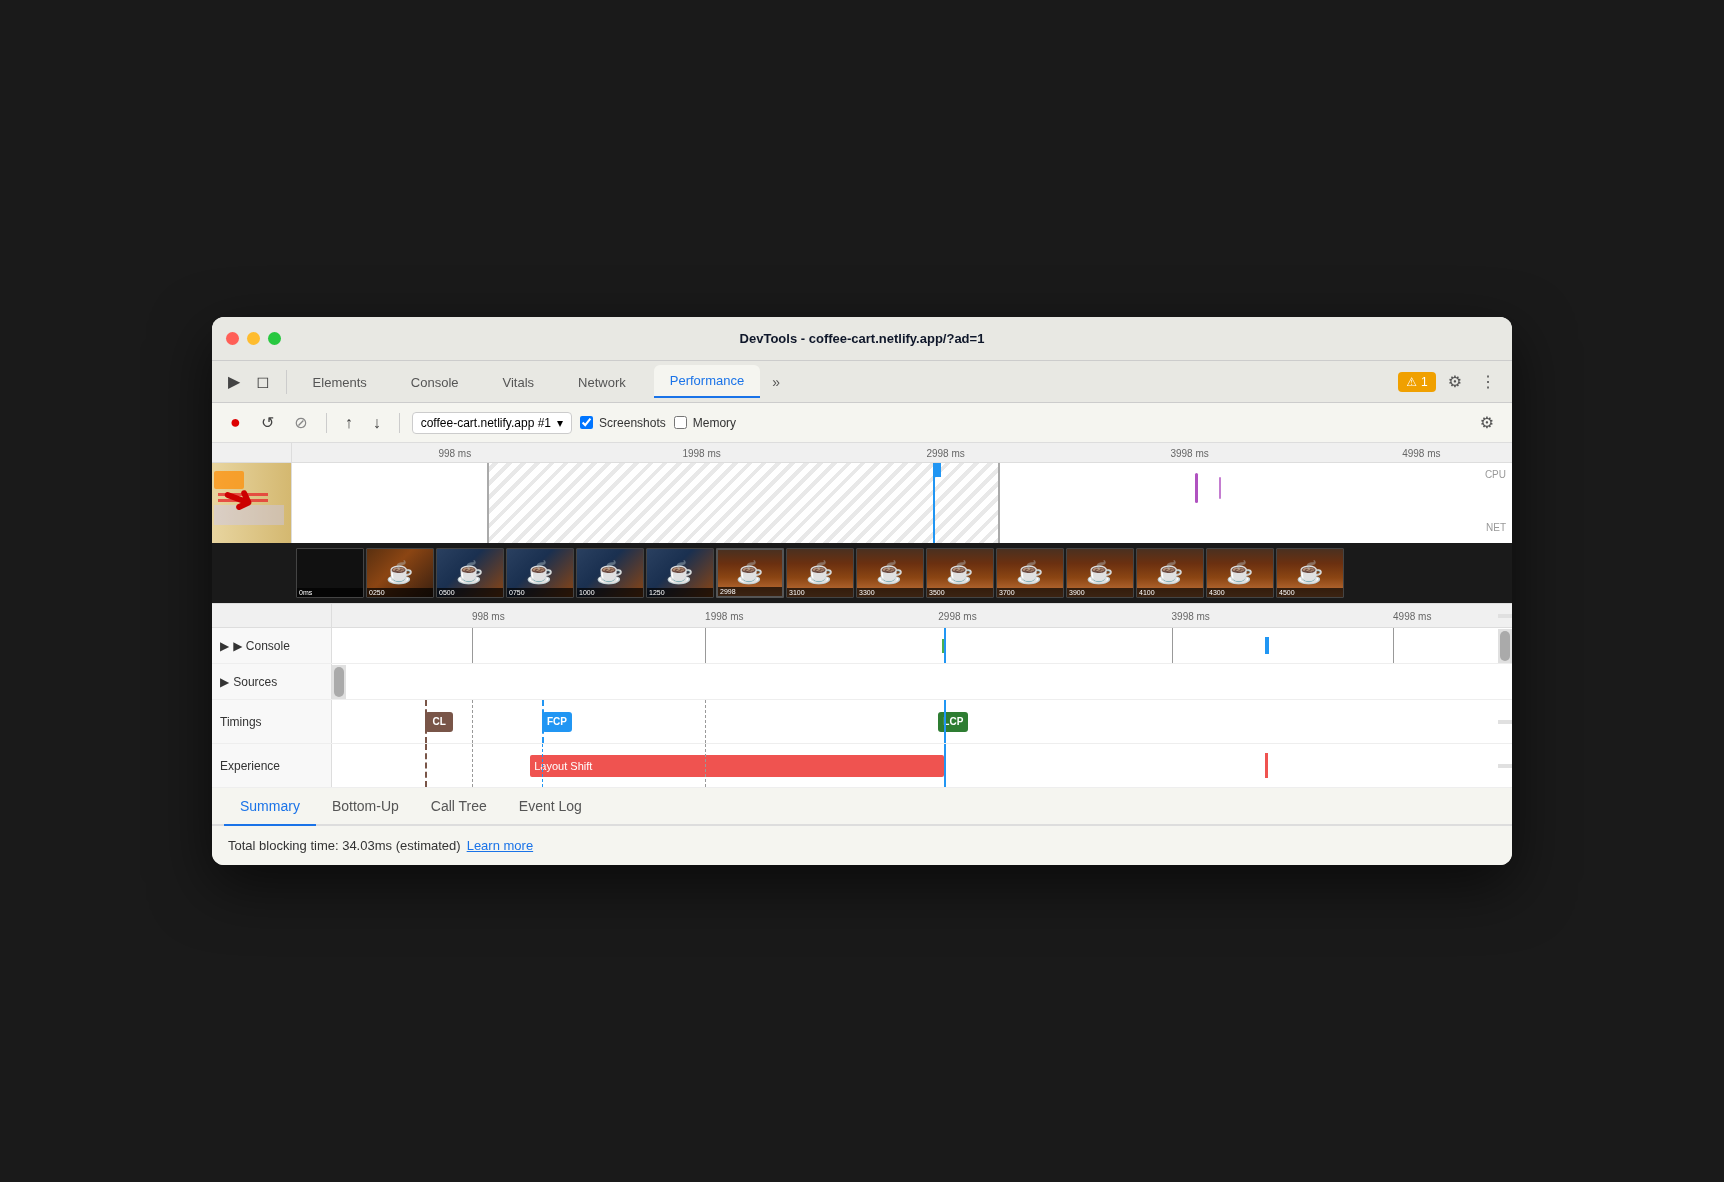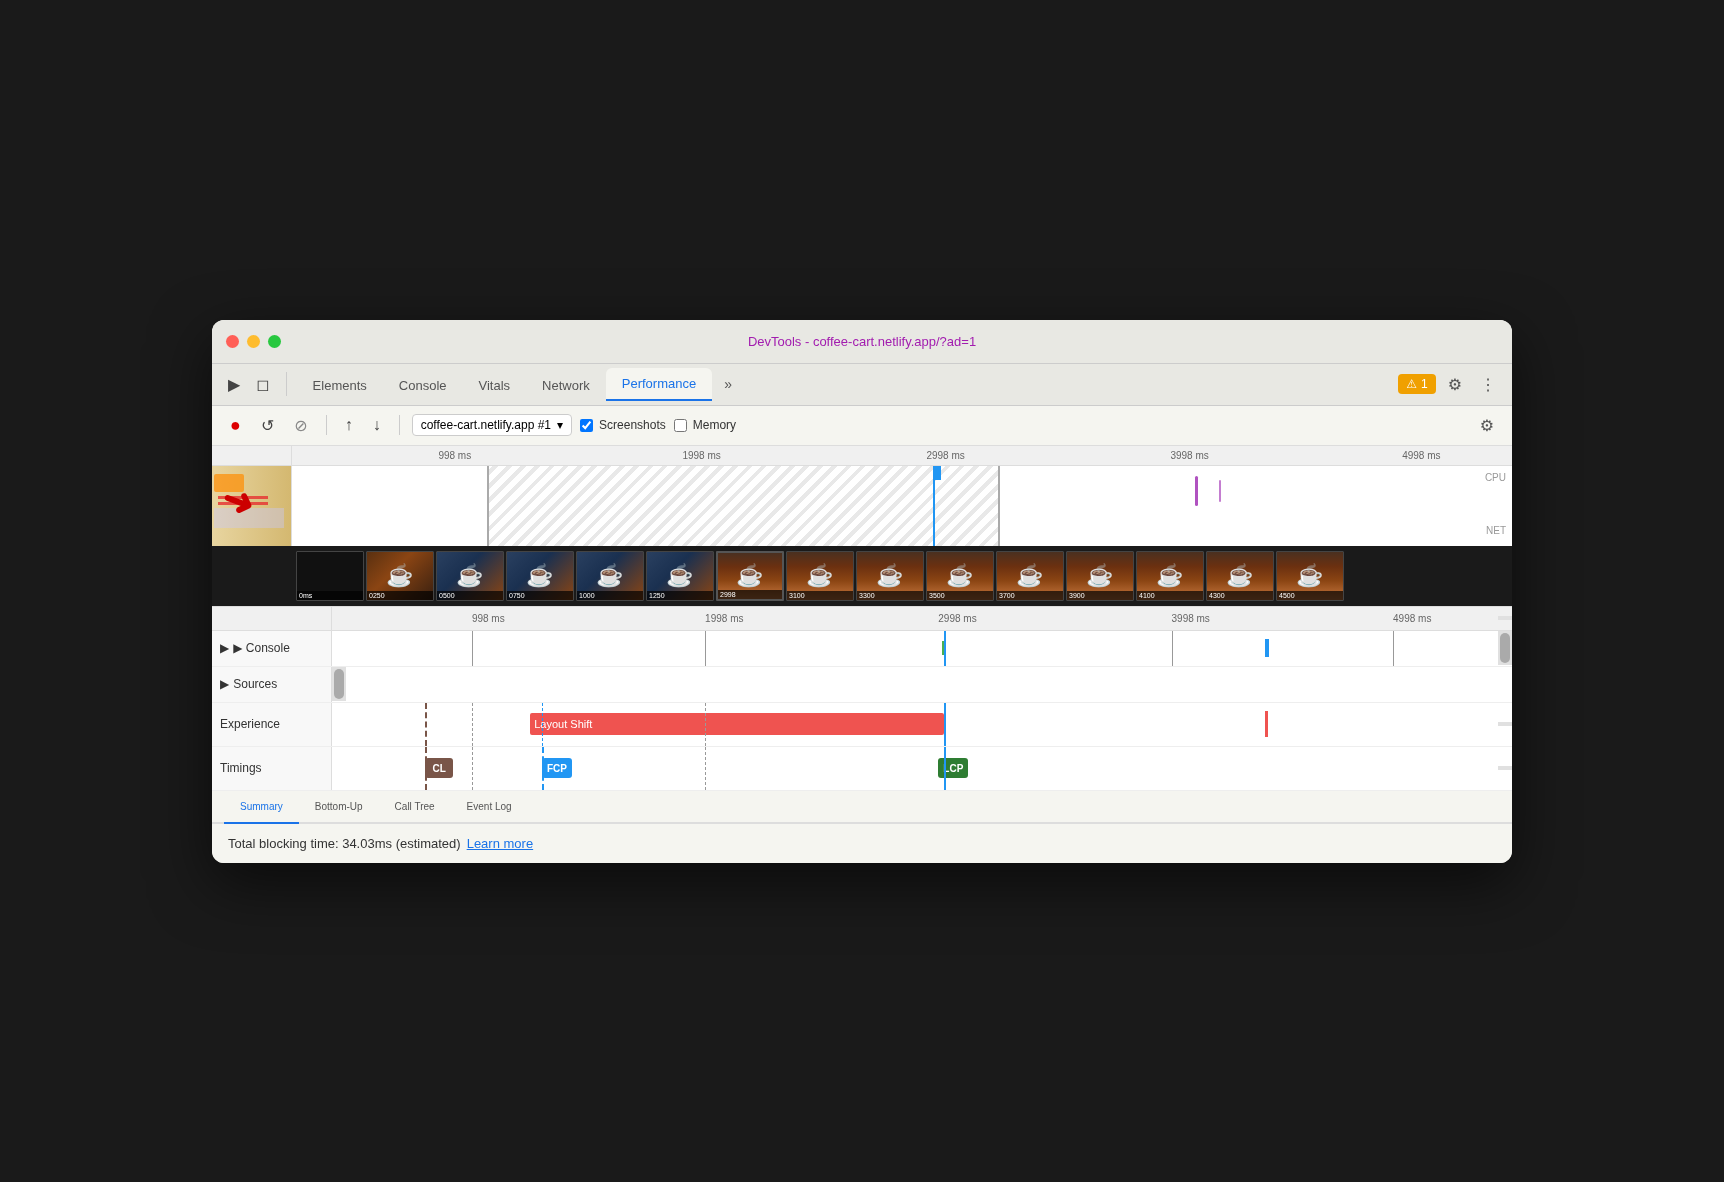--- a/index.html
+++ b/index.html
@@ -33,22 +33,22 @@
       display: flex;
       gap: 8px;
       align-items: center;
     }
     .tl { width: 13px; height: 13px; border-radius: 50%; }
     .tl-red { background: #ff5f57; }
     .tl-yellow { background: #febc2e; }
     .tl-green { background: #28c840; }
     .title-text {
       font-size: 13px;
-      font-weight: 400;
-      color: #a21caf;
+      font-weight: 700;
+      color: #0f172a;
     }
     
     .toolbar {
       background: #e8e8e3;
       border-bottom: 1px solid #ccc;
       display: flex;
       align-items: center;
       padding: 0 10px;
       height: 42px;
       gap: 4px;
@@ -338,21 +338,21 @@
     
     .bottom-tabs {
       background: #f5f5f0;
       border-bottom: 2px solid #ddd;
       display: flex;
       padding: 0 12px;
       gap: 0;
     }
     .bottom-tab {
       padding: 10px 16px;
-      font-size: 10px;
+      font-size: 14px;
       color: #555;
       cursor: pointer;
       border-bottom: 2px solid transparent;
       margin-bottom: -2px;
       background: none;
       border-top: none;
       border-left: none;
       border-right: none;
     }
     .bottom-tab.active {
@@ -441,21 +441,21 @@
       <div class="tl tl-yellow"></div>
       <div class="tl tl-green"></div>
     </div>
     <span class="title-text">DevTools - coffee-cart.netlify.app/?ad=1</span>
   </div>
 
   <div class="toolbar">
     <button class="toolbar-btn">▶</button>
     <button class="toolbar-btn">◻</button>
     <div class="toolbar-sep"></div>
-    <div class="tab-bar" style="background:none;padding:0;gap:0;">
+    <div class="tab-bar" style="background:none;padding:0;gap:12px;">
       <button class="tab">Elements</button>
       <button class="tab">Console</button>
       <button class="tab">Vitals</button>
       <button class="tab">Network</button>
       <button class="tab active">Performance</button>
     </div>
     <button class="tab-more">»</button>
     <div class="tab-actions">
       <button class="badge-btn">
         <span>⚠</span>
@@ -628,56 +628,56 @@
         <span>▶</span>
         <span>Sources</span>
       </div>
       <div class="scrollbar-right">
         <div class="scrollbar-thumb"></div>
       </div>
     </div>
 
     <div class="track-row" style="height:44px;">
       <div class="track-label">
+        <span>Timings</span>
+      </div>
+      <div class="track-content" style="position:relative;">
+
+        <div class="vline vline-blue" style="left:52.5%;"></div>
+
+        <div class="timing-chip timing-cl" style="left:8%; width:28px;">CL</div>
+
+        <div class="timing-chip timing-fcp" style="left:18%; width:30px;">FCP</div>
+
+        <div class="timing-chip timing-lcp" style="left:52%; width:30px;">LCP</div>
+
+        <div style="position:absolute; left:8%; top:0; bottom:0; width:1px; border-left:2px dashed #795548;"></div>
+        <div style="position:absolute; left:18%; top:0; bottom:0; width:1px; border-left:2px dashed #2196f3;"></div>
+        <div style="position:absolute; left:12%; top:0; bottom:0; width:1px; border-left:1px dashed #999;"></div>
+        <div style="position:absolute; left:32%; top:0; bottom:0; width:1px; border-left:1px dashed #999;"></div>
+      </div>
+      <div class="scrollbar-right"></div>
+    </div>
+
+    <div class="track-row" style="height:44px;">
+      <div class="track-label">
         <span>Experience</span>
       </div>
       <div class="track-content" style="position:relative;">
 
         <div class="vline vline-blue" style="left:52.5%;"></div>
 
         <div class="layout-shift-bar" style="left:17%; width:35.5%;">
           <span class="layout-shift-label">Layout Shift</span>
         </div>
 
         <div style="position:absolute; left:80%; top:20%; width:3px; height:60%; background:#ef5350;"></div>
 
         <div style="position:absolute; left:8%; top:0; bottom:0; width:1px; border-left:2px dashed #795548;"></div>
         <div style="position:absolute; left:18%; top:0; bottom:0; width:1px; border-left:1px dashed #2196f3;"></div>
-        <div style="position:absolute; left:12%; top:0; bottom:0; width:1px; border-left:1px dashed #999;"></div>
-        <div style="position:absolute; left:32%; top:0; bottom:0; width:1px; border-left:1px dashed #999;"></div>
-      </div>
-      <div class="scrollbar-right"></div>
-    </div>
-
-    <div class="track-row" style="height:44px;">
-      <div class="track-label">
-        <span>Timings</span>
-      </div>
-      <div class="track-content" style="position:relative;">
-
-        <div class="vline vline-blue" style="left:52.5%;"></div>
-
-        <div class="timing-chip timing-cl" style="left:8%; width:28px;">CL</div>
-
-        <div class="timing-chip timing-fcp" style="left:18%; width:30px;">FCP</div>
-
-        <div class="timing-chip timing-lcp" style="left:52%; width:30px;">LCP</div>
-
-        <div style="position:absolute; left:8%; top:0; bottom:0; width:1px; border-left:2px dashed #795548;"></div>
-        <div style="position:absolute; left:18%; top:0; bottom:0; width:1px; border-left:2px dashed #2196f3;"></div>
         <div style="position:absolute; left:12%; top:0; bottom:0; width:1px; border-left:1px dashed #999;"></div>
         <div style="position:absolute; left:32%; top:0; bottom:0; width:1px; border-left:1px dashed #999;"></div>
       </div>
       <div class="scrollbar-right"></div>
     </div>
   </div>
 
   <div class="bottom-tabs">
     <button class="bottom-tab active">Summary</button>
     <button class="bottom-tab">Bottom-Up</button>

